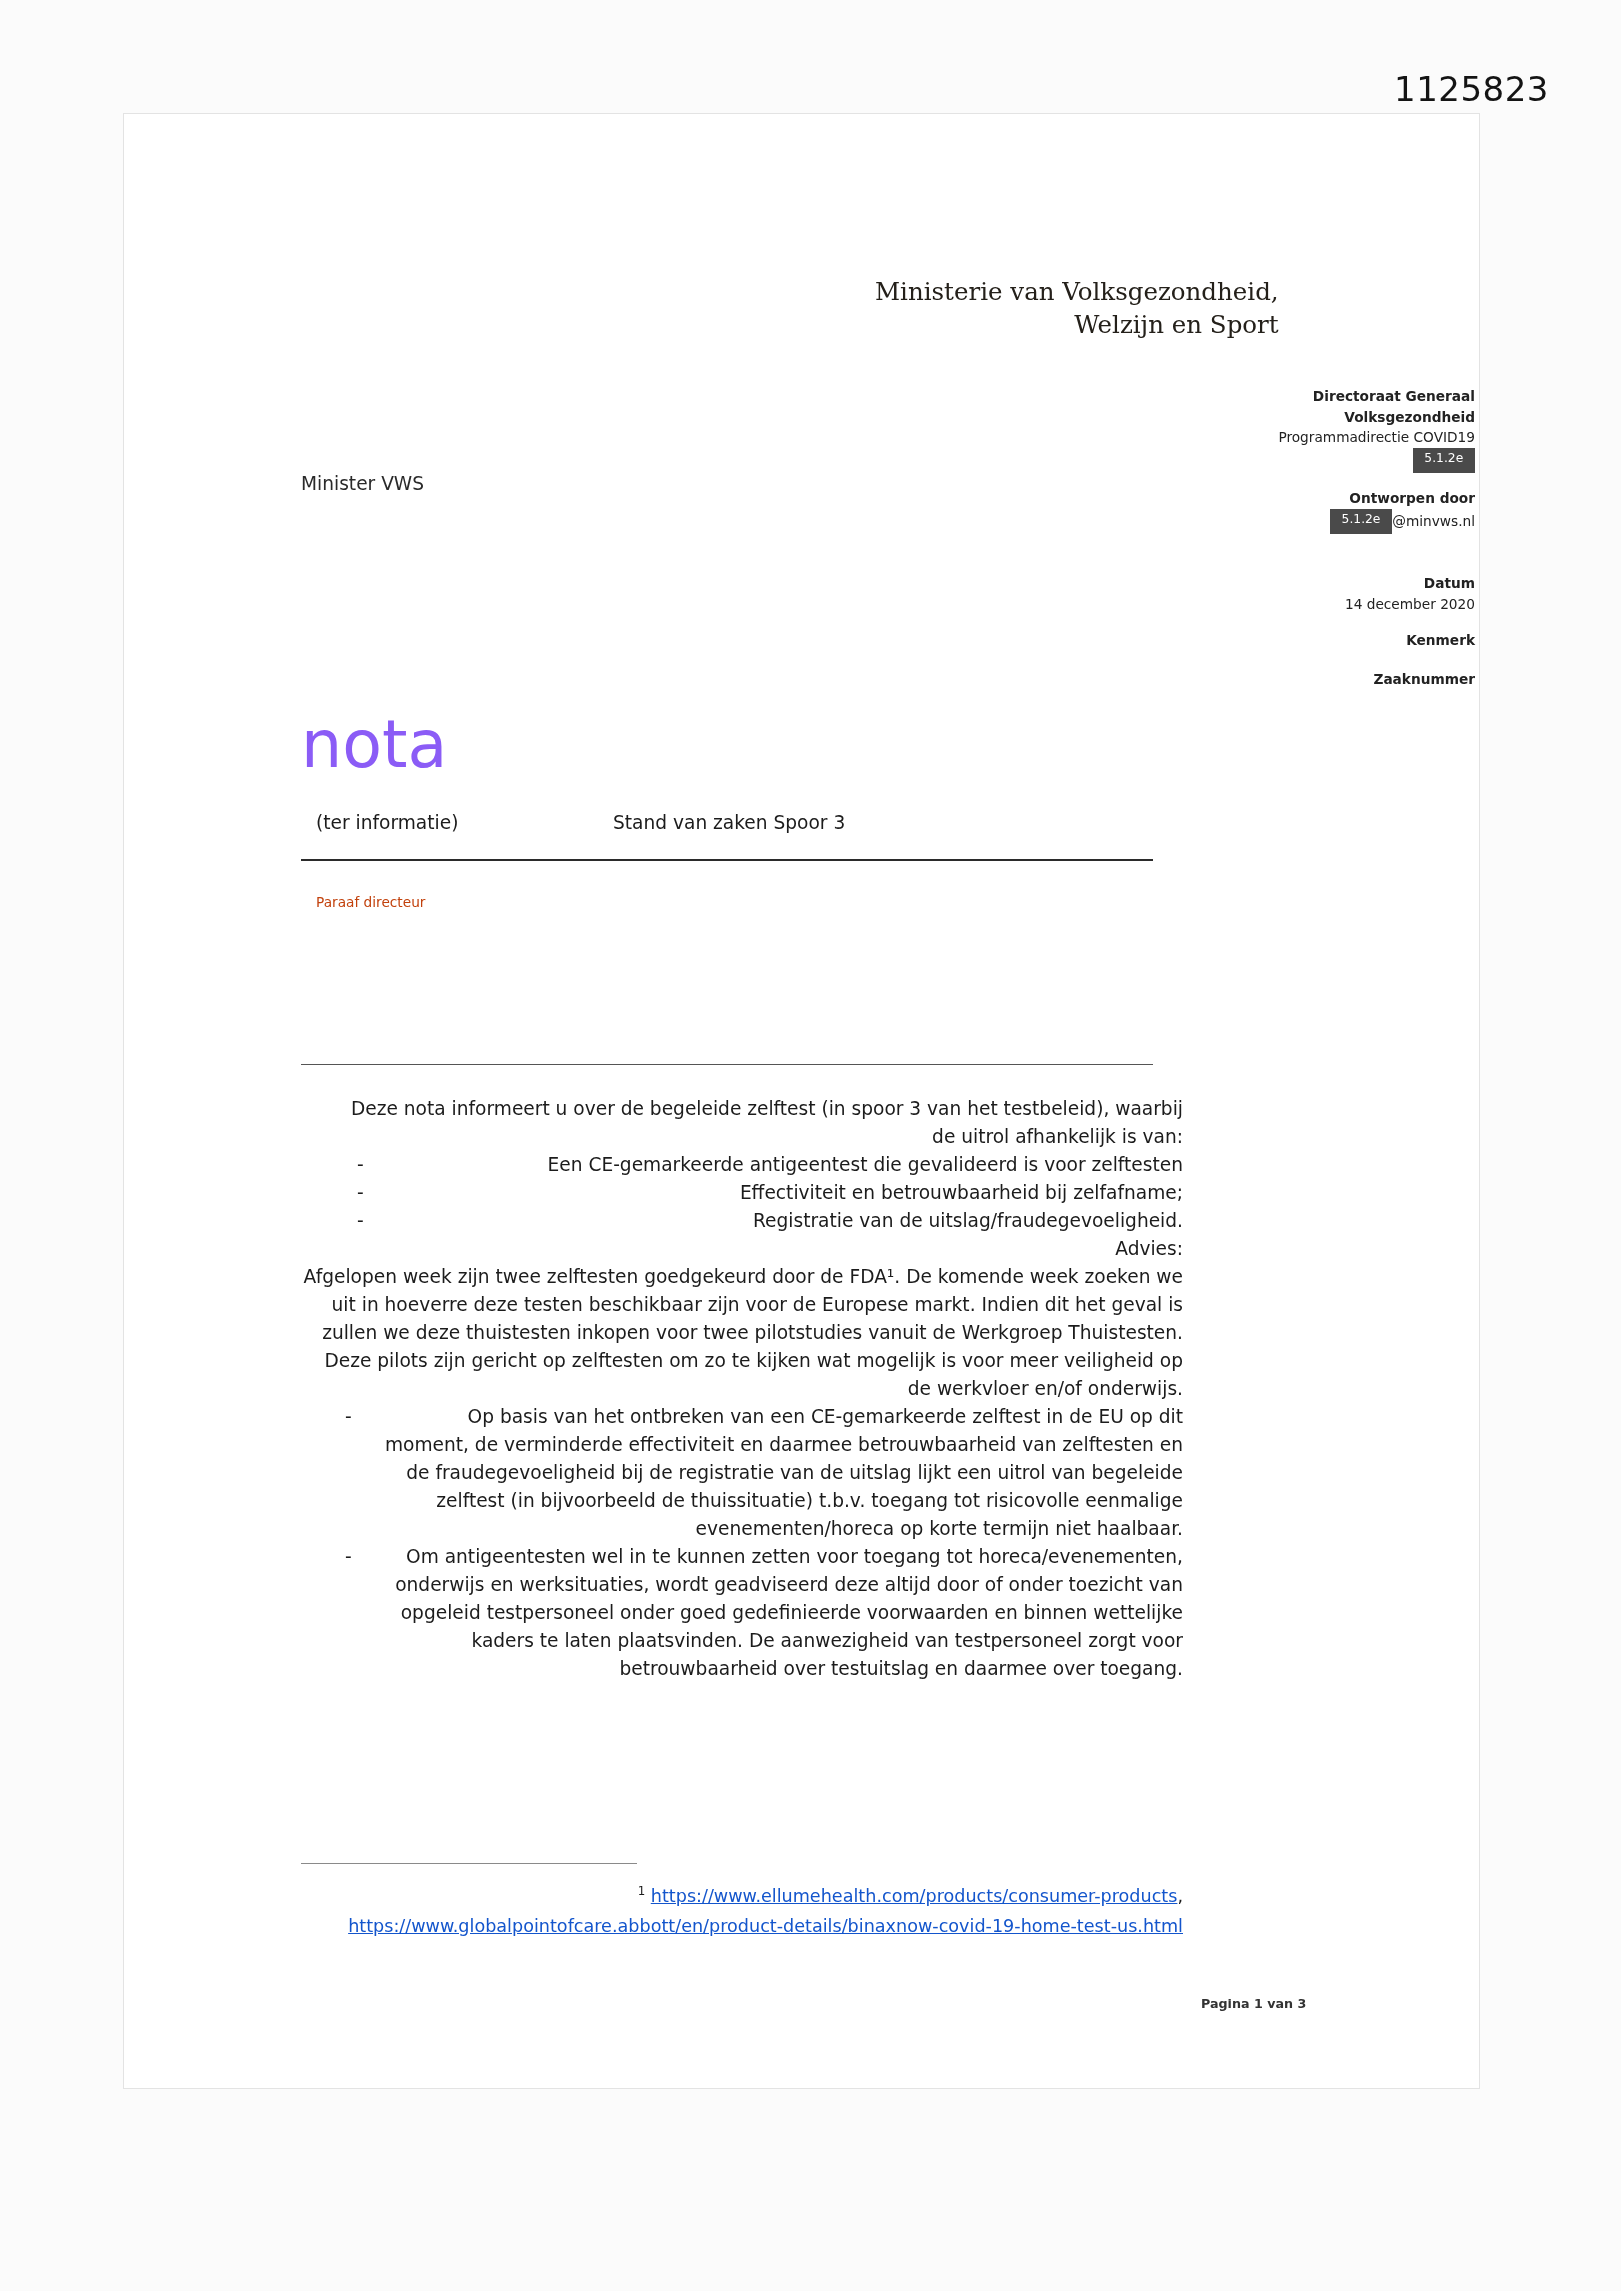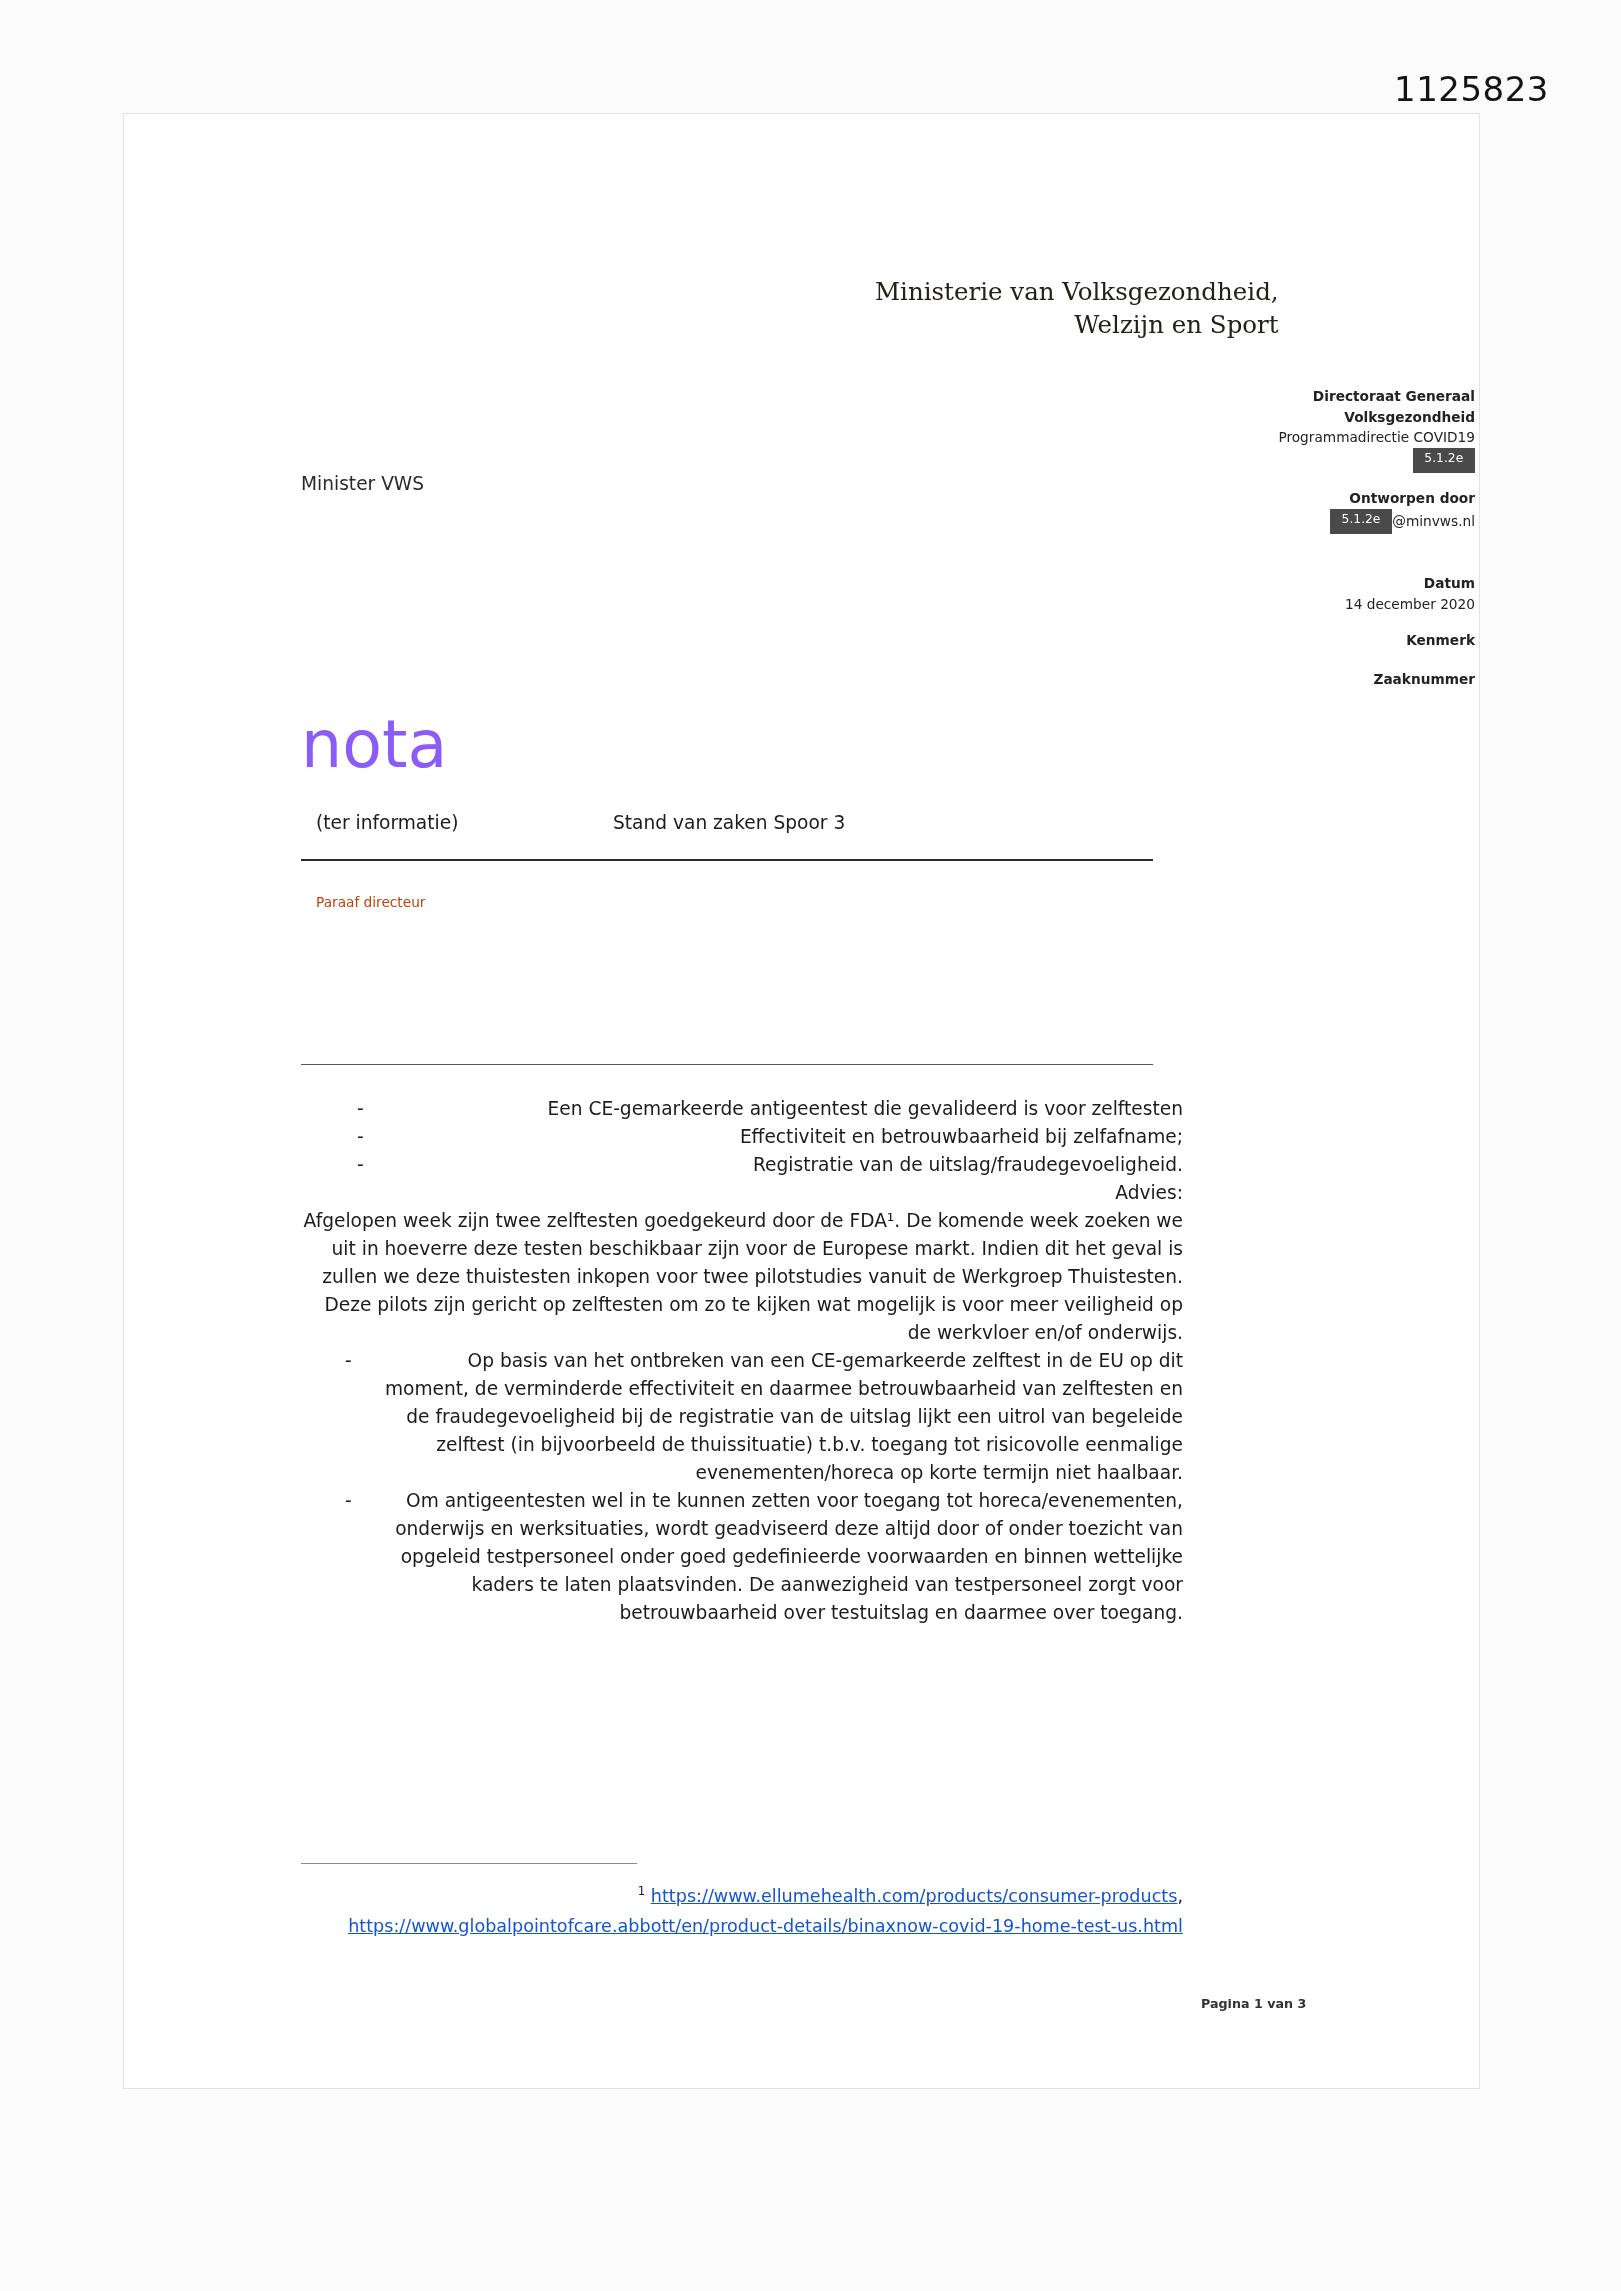--- a/index.html
+++ b/index.html
@@ -91,20 +91,21 @@
   <div class="abs subtitle-left">(ter informatie)</div>
   <div class="abs subtitle-right">Stand van zaken Spoor 3</div>
   <div class="abs rule1"></div>
 
   <div class="abs paraaf">Paraaf directeur</div>
 
   <div class="abs rule2"></div>
 
   <div class="abs body-col">
 
+    <div class="intro">Deze nota informeert u over de begeleide zelftest (in spoor 3 van het testbeleid), waarbij de uitrol afhankelijk is van:</div>
     <div class="bullet s1">
       <span class="dash">-</span>
       <div class="btext">Een CE-gemarkeerde antigeentest die gevalideerd is voor zelftesten</div>
     </div>
     <div class="bullet s1">
       <span class="dash">-</span>
       <div class="btext">Effectiviteit en betrouwbaarheid bij zelfafname;</div>
     </div>
     <div class="bullet s1">
       <span class="dash">-</span>

